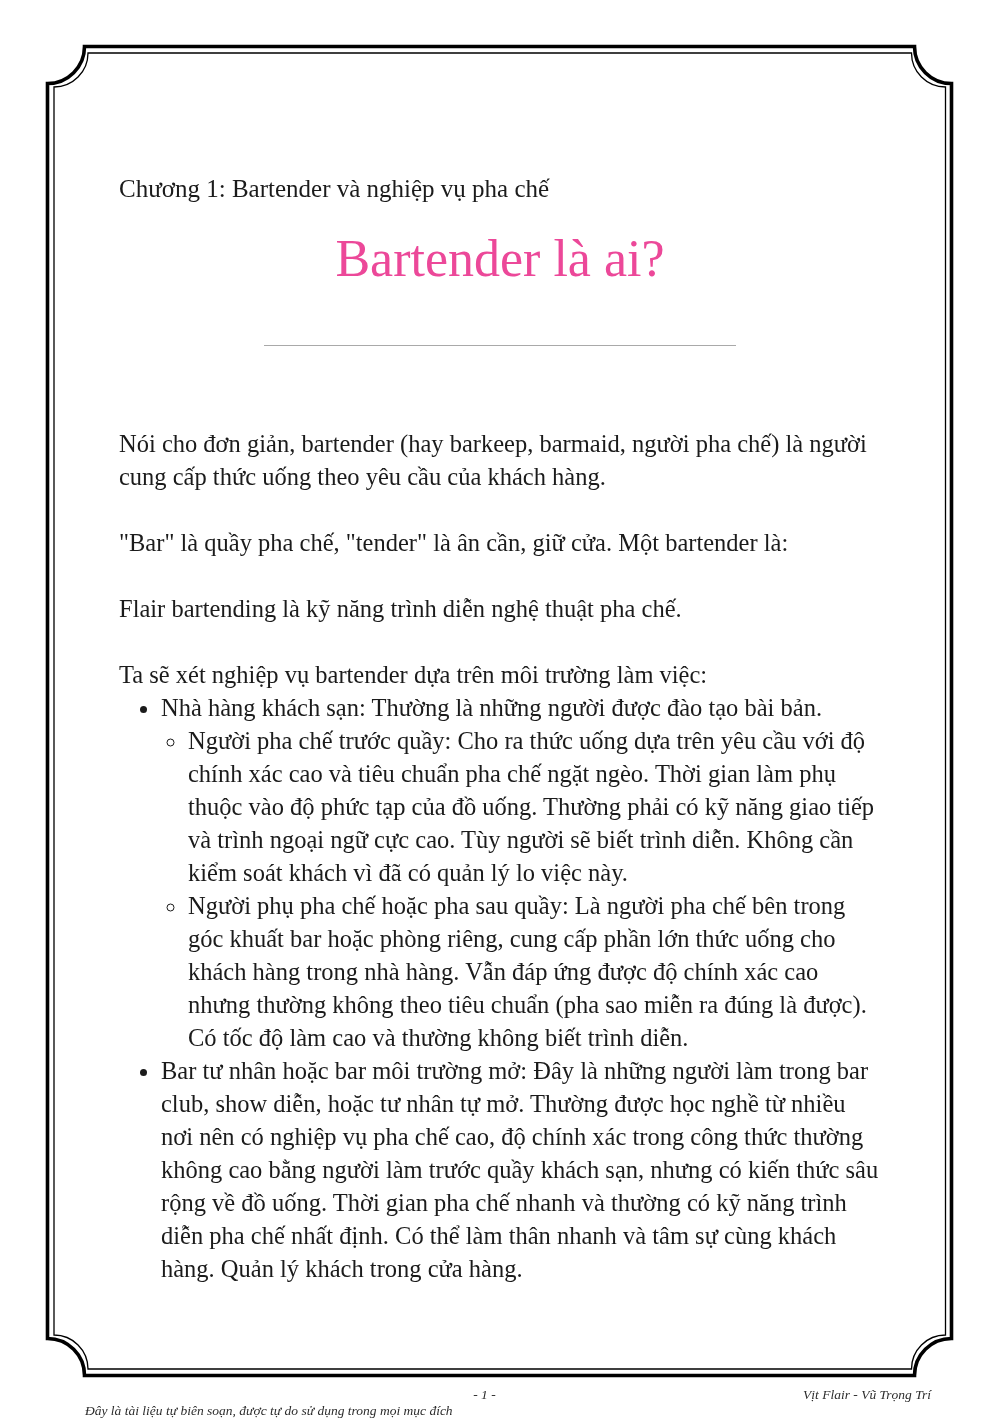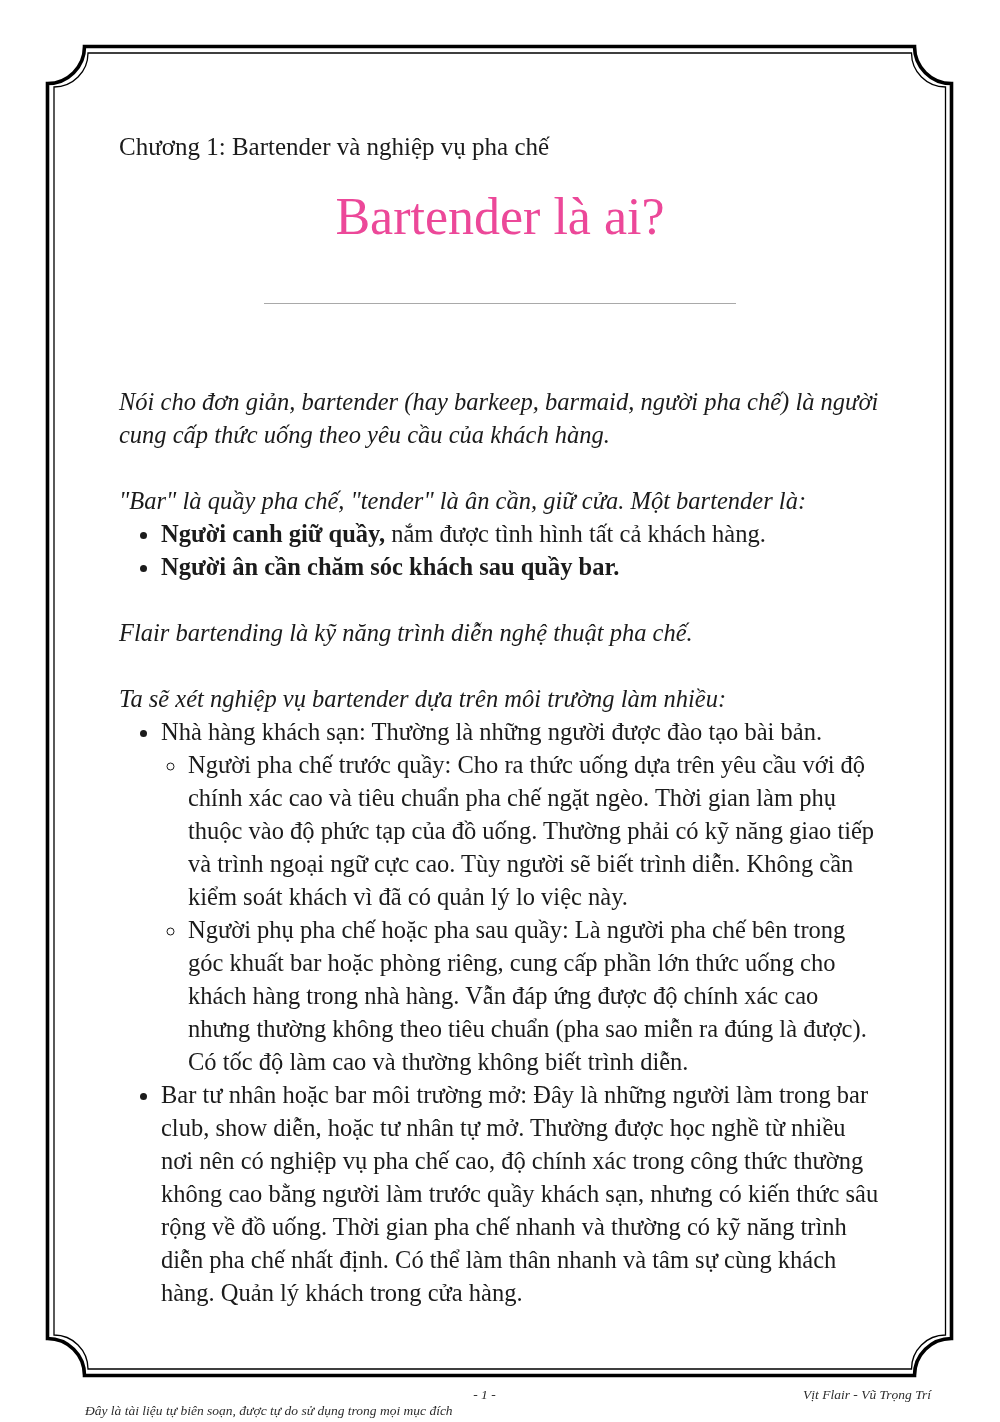--- a/index.html
+++ b/index.html
@@ -8,35 +8,35 @@
     position: relative;
     background: #ffffff;
     color: #1b1b1b;
     font-family: "Liberation Serif", "DejaVu Serif", serif;
     overflow: hidden;
   }
   .frame-svg { position: absolute; left: 0; top: 0; width: 1000px; height: 1422px; }
 
   .content { position: absolute; left: 119px; top: 130px; width: 762px; }
 
-  .chapter { font-size: 25px; line-height: 33px; }
+  .chapter { font-size: 25px; line-height: 33px; margin-top: 42px; }
 
   .title {
     font-size: 52px; line-height: 60px;
     text-align: center; margin-top: 24px;
     color: #ec4899;
   }
 
   .rule {
     border: none; border-top: 1px solid #a9a9a9;
     width: 472px; margin: 56px auto 0 auto; height: 0;
   }
 
   .body-text { margin-top: 81px; font-size: 24.5px; line-height: 33px; }
-  .body-text p { margin: 33px 0; font-style: italic; }
+  .body-text p { margin: 33px 0; }
   .body-text p.first { margin-top: 0; }
   .body-text p.lead { margin-bottom: 0; }
 
   ul { margin: 0; padding: 0; list-style-position: outside; }
   ul.l1 { padding-left: 42px; }
   ul.l1 > li { list-style-type: disc; }
   ul.l2 { padding-left: 27px; }
   ul.l2 > li { list-style-type: circle; }
 
   .b { font-weight: bold; }
@@ -61,28 +61,24 @@
 
 <div class="content">
   <div class="chapter">Chương 1: Bartender và nghiệp vụ pha chế</div>
   <div class="title">Bartender là ai?</div>
   <hr class="rule">
 
   <div class="body-text">
     <p class="first">Nói cho đơn giản, bartender (hay barkeep, barmaid, người pha chế) là người cung cấp thức uống theo yêu cầu của khách hàng.</p>
 
     <p class="lead">"Bar" là quầy pha chế, "tender" là ân cần, giữ cửa. Một bartender là:</p>
-    <ul class="l1">
-        <li><span class="b">Người canh giữ quầy,</span> nắm được tình hình tất cả khách hàng.</li>
-        <li><span class="b">Người ân cần chăm sóc khách sau quầy bar.</span></li>
-      </ul>
 
     <p>Flair bartending là kỹ năng trình diễn nghệ thuật pha chế.</p>
 
-    <p class="lead">Ta sẽ xét nghiệp vụ bartender dựa trên môi trường làm nhiều:</p>
+    <p class="lead">Ta sẽ xét nghiệp vụ bartender dựa trên môi trường làm việc:</p>
     <ul class="l1">
         <li><span class="i">Nhà hàng khách sạn:</span> Thường là những người được đào tạo bài bản.<ul class="l2">
             <li>Người pha chế trước quầy: Cho ra thức uống dựa trên yêu cầu với độ chính xác cao và tiêu chuẩn pha chế ngặt ngèo. Thời gian làm phụ thuộc vào độ phức tạp của đồ uống. Thường phải có kỹ năng giao tiếp và trình ngoại ngữ cực cao. Tùy người sẽ biết trình diễn. Không cần kiểm soát khách vì đã có quản lý lo việc này.</li>
             <li>Người phụ pha chế hoặc pha sau quầy: Là người pha chế bên trong góc khuất bar hoặc phòng riêng, cung cấp phần lớn thức uống cho khách hàng trong nhà hàng. Vẫn đáp ứng được độ chính xác cao nhưng thường không theo tiêu chuẩn (pha sao miễn ra đúng là được). Có tốc độ làm cao và thường không biết trình diễn.</li>
           </ul></li>
         <li><span class="i">Bar tư nhân hoặc bar môi trường mở:</span> Đây là những người làm trong bar club, show diễn, hoặc tư nhân tự mở. Thường được học nghề từ nhiều nơi nên có nghiệp vụ pha chế cao, độ chính xác trong công thức thường không cao bằng người làm trước quầy khách sạn, nhưng có kiến thức sâu rộng về đồ uống. Thời gian pha chế nhanh và thường có kỹ năng trình diễn pha chế nhất định. Có thể làm thân nhanh và tâm sự cùng khách hàng. Quản lý khách trong cửa hàng.</li>
       </ul>
   </div>
 </div>
 

